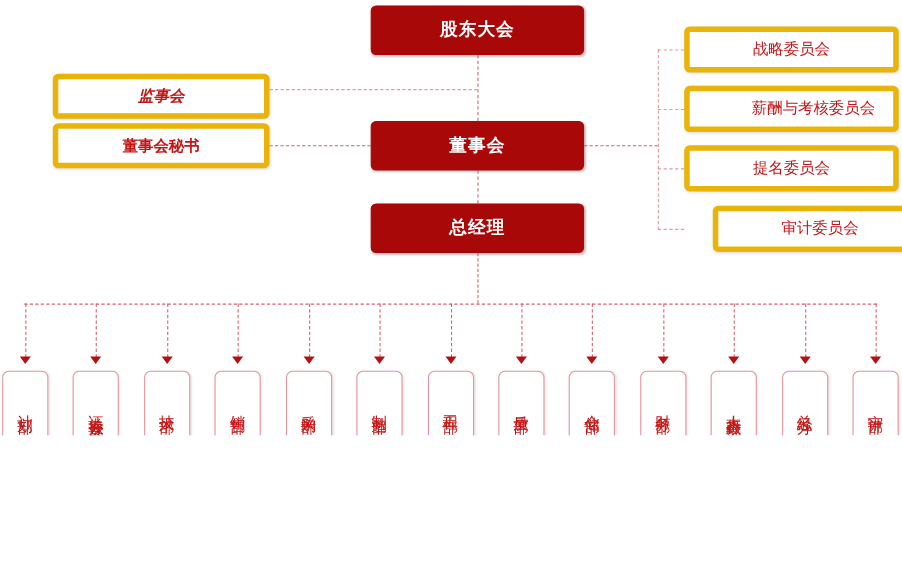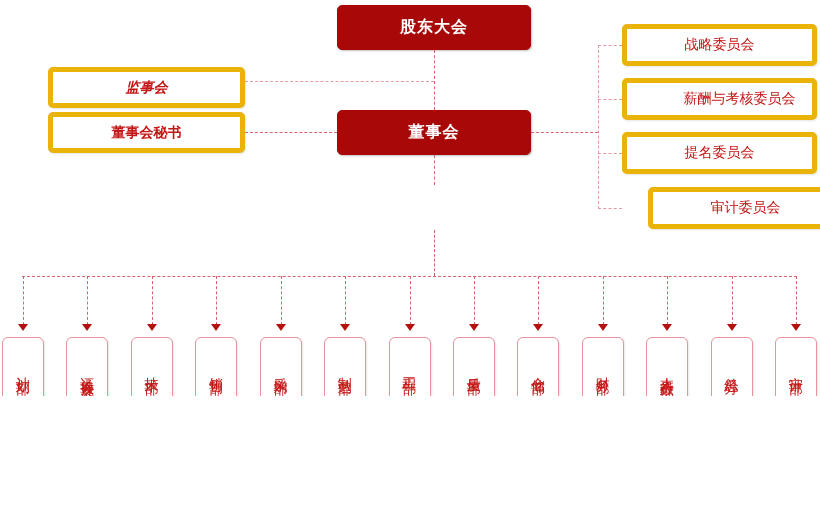--- a/index.html
+++ b/index.html
@@ -157,20 +157,23 @@
     </div>
 
   <div class="node solid" style="left:337px; top:5px; width:194px; height:45px;">
     <span>股东大会</span>
   </div>
 
   <div class="node solid" style="left:337px; top:110px; width:194px; height:45px;">
     <span>董事会</span>
   </div>
 
+  <div class="node solid" style="left:337px; top:185px; width:194px; height:45px;">
+    <span>总经理</span>
+  </div>
 
   <div class="node outline" style="left:48px; top:67px; width:197px; height:41px;font-style:italic;">
     <span>监事会</span>
   </div>
 
   <div class="node outline" style="left:48px; top:112px; width:197px; height:41px;">
     <span>董事会秘书</span>
   </div>
 
   <div class="node outline committee" style="left:622px; top:24px; width:195px; height:42px;">

